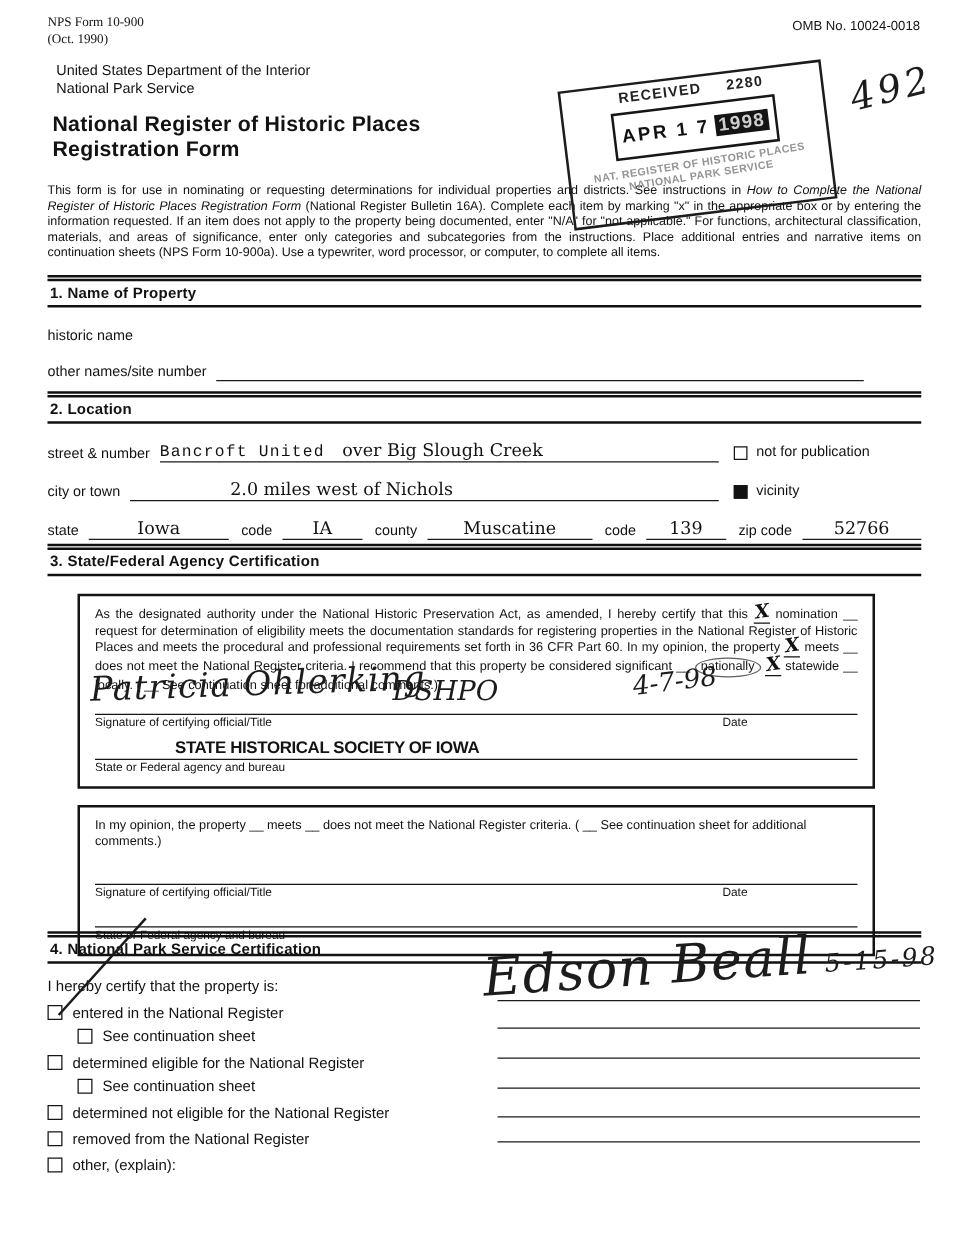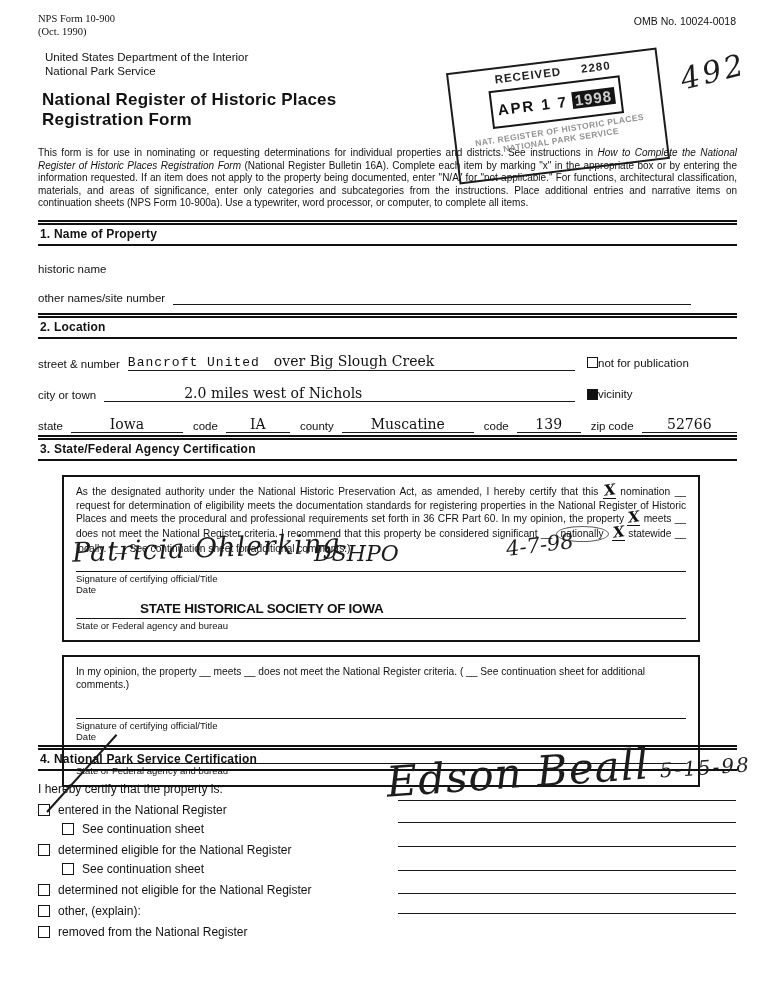--- a/index.html
+++ b/index.html
@@ -42,34 +42,34 @@
   .frow { display:flex; align-items:flex-end; font-size:11.5px; }
   .frow .lbl { white-space:nowrap; padding-bottom:1px; }
   .fline { border-bottom:1.8px solid #1a1a1a; margin-left:8px; }
   .grow { flex:1 1 auto; }
   .typed { font-family:"DejaVu Serif", serif; font-size:14px; line-height:15px; }
   .typedmono { font-family:"Liberation Mono", monospace; font-size:13px; letter-spacing:1px; }
 
   .cb { display:inline-block; width:11px; height:11px; border:1.7px solid #151515;
         background:#fff; flex:none; }
   .cb.filled { background:#111; }
-  .cbrow { display:flex; align-items:center; }
+  .cbrow { display:flex; align-items:center; gap:7px; }
 
   
   .certbox { margin:14px 0 0 24px; width:638px; border:2px solid #131313;
              padding:8px 12px 9px; position:relative; }
   .certbox p { font-size:10.2px; line-height:13px; text-align:justify; }
   .xblank { display:inline-block; min-width:13px; border-bottom:1.2px solid #111;
             text-align:center; }
   .hwx { display:inline-block; font-family:"DejaVu Serif", serif; font-style:italic;
          font-weight:bold; font-size:15px; line-height:9px; transform:rotate(-8deg); }
   .circled { display:inline-block; border:1.4px solid rgba(25,25,25,.7); border-radius:50%;
              padding:0 4px 1px; }
   .sigline { border-bottom:1.8px solid #141414; height:17px; }
-  .siglabels { display:flex; justify-content:space-between; font-size:9.5px; padding-top:1px;flex-direction:column; }
+  .siglabels { display:flex; justify-content:space-between; font-size:9.5px; padding-top:1px; }
   .siglabels .datelbl { margin-right:88px; }
   .agstamp { font-size:13.5px; font-weight:bold; letter-spacing:-0.3px; margin:6px 0 0 64px;
              height:15px; color:#131313; }
   .aglabel { font-size:9.5px; padding-top:1px; }
   .hw-name { position:absolute; left:8px; top:55px; font-size:27px; transform:rotate(-2deg);
              letter-spacing:1px; z-index:2; }
   .hw-title { position:absolute; left:218px; top:64px; font-size:22px; z-index:2;margin-left:32px; }
   .hw-date3 { position:absolute; left:442px; top:56px; font-size:21px; transform:rotate(-7deg); z-index:2; }
 
   
@@ -234,26 +234,26 @@
         <span>See continuation sheet</span>
       </div>
 
       <div class="optrow">
         <span class="cb"></span>
         <span>determined not eligible for the National Register</span>
       </div>
 
       <div class="optrow">
         <span class="cb"></span>
+        <span>removed from the National Register</span>
+      </div>
+
+      <div class="optrow">
+        <span class="cb"></span>
         <span>other, (explain):</span>
-      </div>
-
-      <div class="optrow">
-        <span class="cb"></span>
-        <span>removed from the National Register</span>
       </div>
     </div>
 
     <div class="keeper-line" style="top:55px"></div>
     <div class="keeper-line" style="top:77px"></div>
     <div class="keeper-line" style="top:101px"></div>
     <div class="keeper-line" style="top:125px"></div>
     <div class="keeper-line" style="top:148px"></div>
     <div class="keeper-line" style="top:168px"></div>
 

